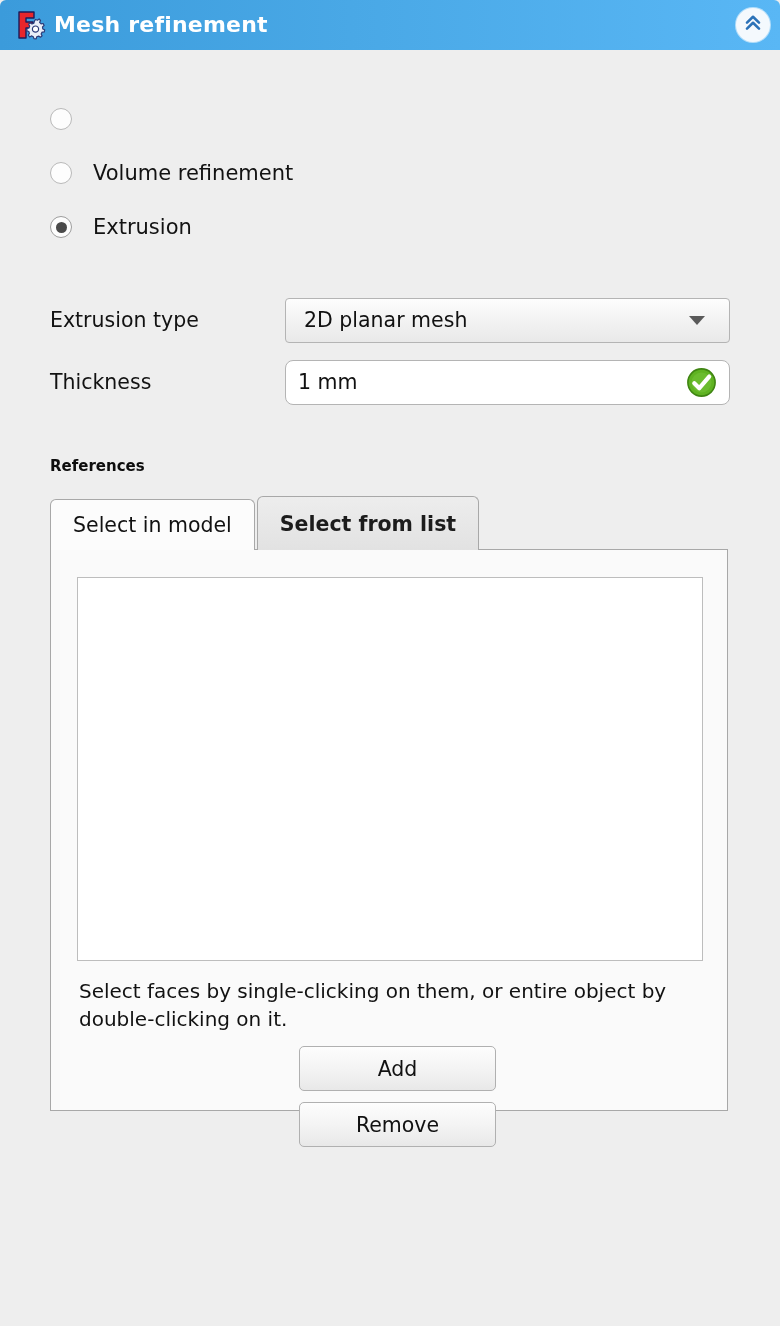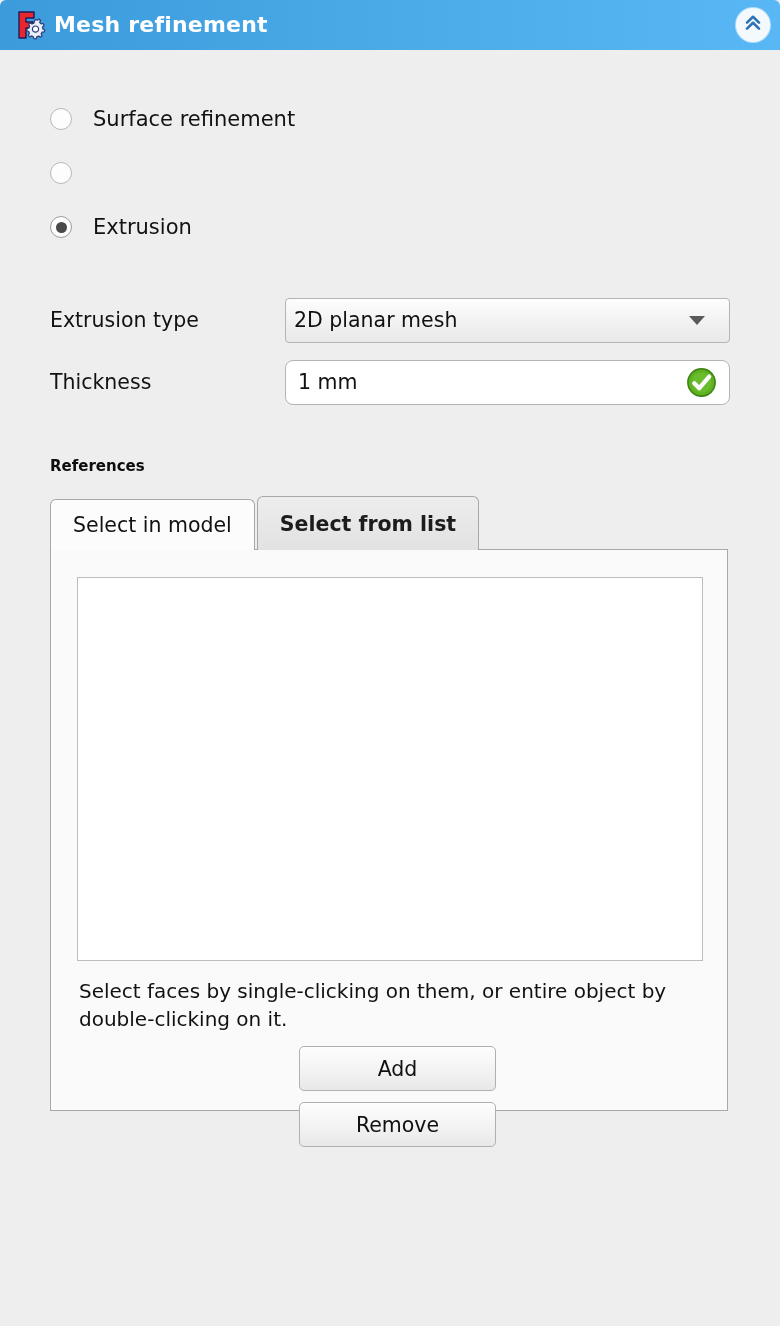--- a/index.html
+++ b/index.html
@@ -116,21 +116,21 @@
   }
   .combobox {
     width: 445px;
     height: 45px;
     box-sizing: border-box;
     border: 1px solid #b4b4b4;
     border-radius: 4px;
     background: linear-gradient(to bottom, #fdfdfd 0%, #f2f2f2 52%, #e9e9e9 100%);
     display: flex;
     align-items: center;
-    padding: 0 10px 0 8px;
+    padding: 0 10px 0 18px;
     position: relative;
   }
   .combobox .value {
     font-size: 20.5px;
     color: #111;
     flex: 1 1 auto;
   }
   .caret {
     width: 0; height: 0;
     border-left: 8px solid transparent;
@@ -294,25 +294,25 @@
         <path d="M5 16.6 L11 10.8 L17 16.6" fill="none" stroke="#2b72b8" stroke-width="2.6" stroke-linecap="round" stroke-linejoin="round"></path>
       </svg>
     </span>
   </div>
 </div>
 
 <div class="radio-group">
 
   <div class="radio-row">
     <span class="radio"></span>
-    <span class="radio-label">Surface refinement</span>
   </div>
 
   <div class="radio-row">
     <span class="radio"></span>
+    <span class="radio-label">Volume refinement</span>
   </div>
 
   <div class="radio-row">
     <span class="radio checked"></span>
     <span class="radio-label">Extrusion</span>
   </div>
 </div>
 
 <div class="form-row" id="row-extrusion-type">
   <span class="form-label">Extrusion type</span>

